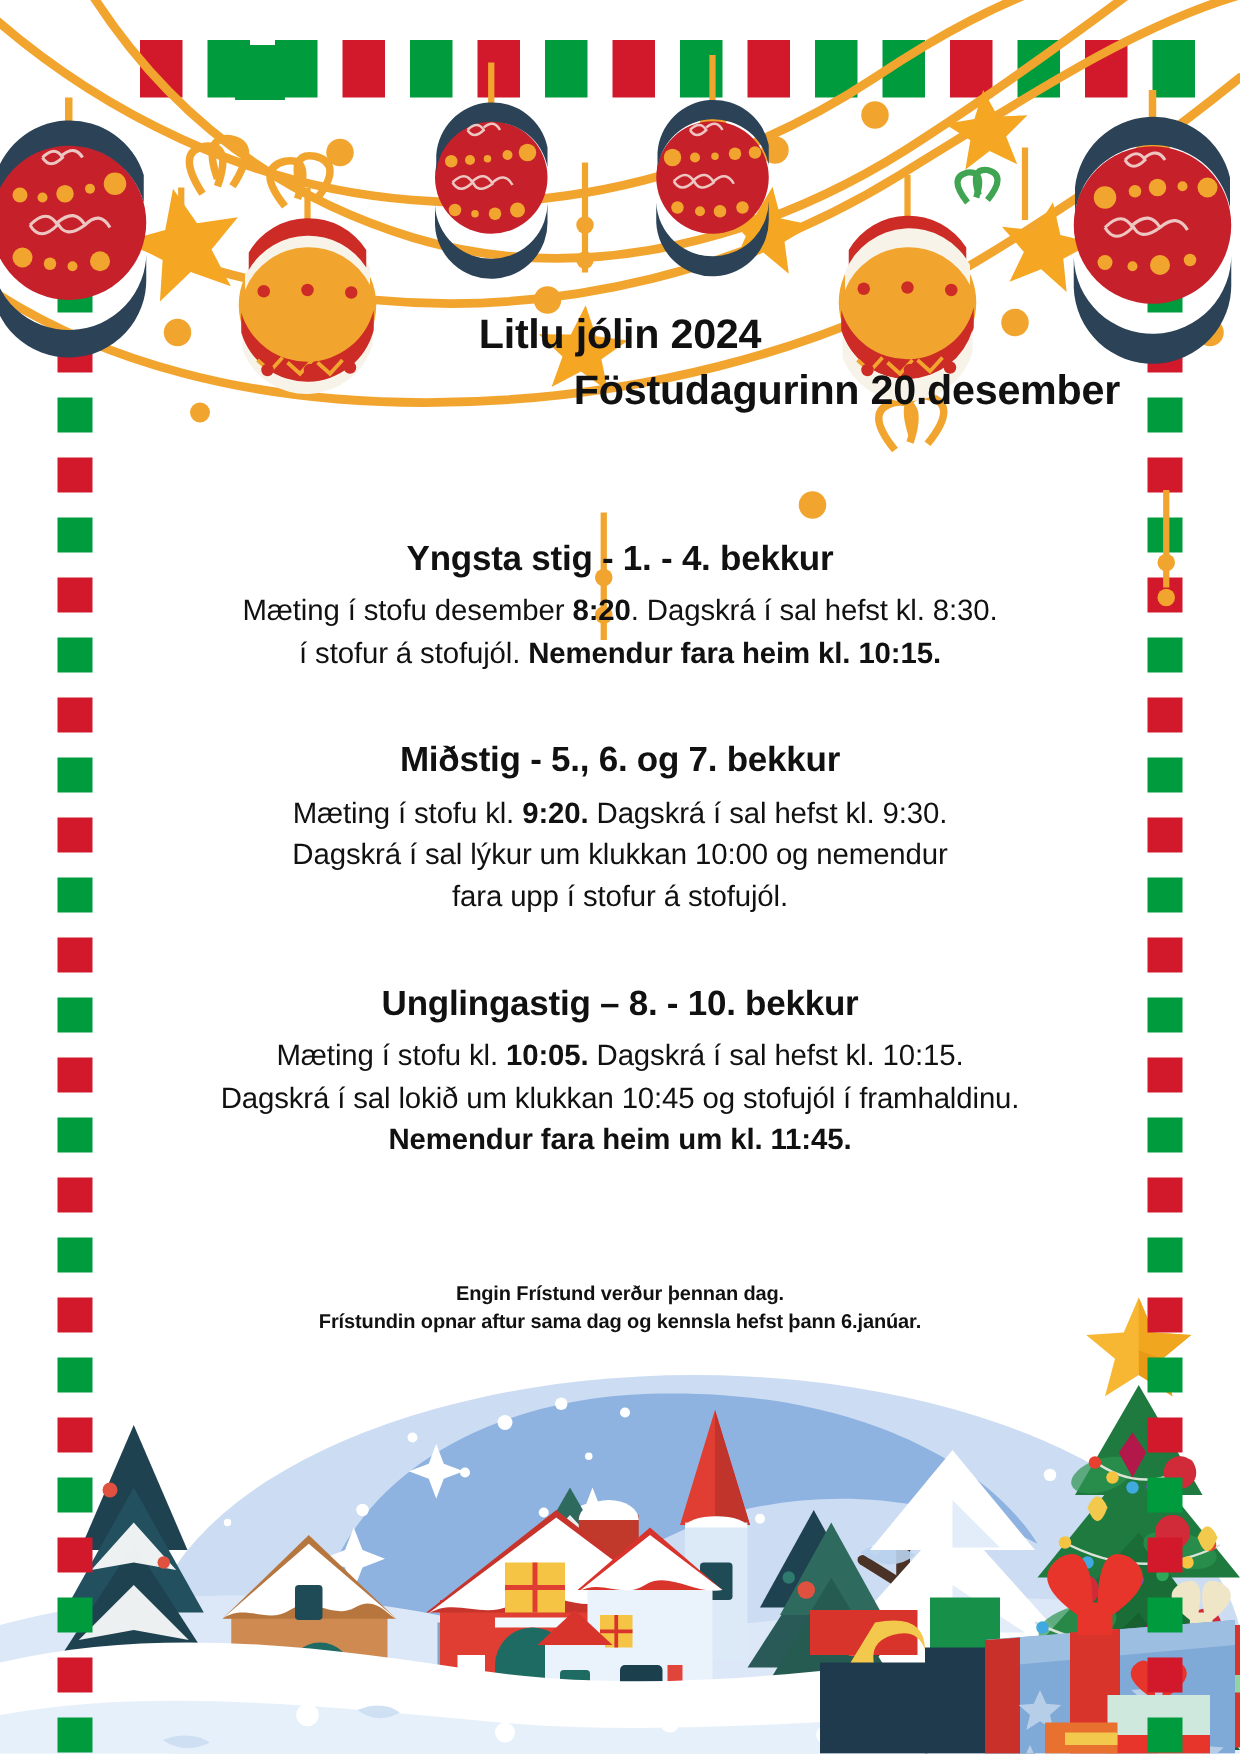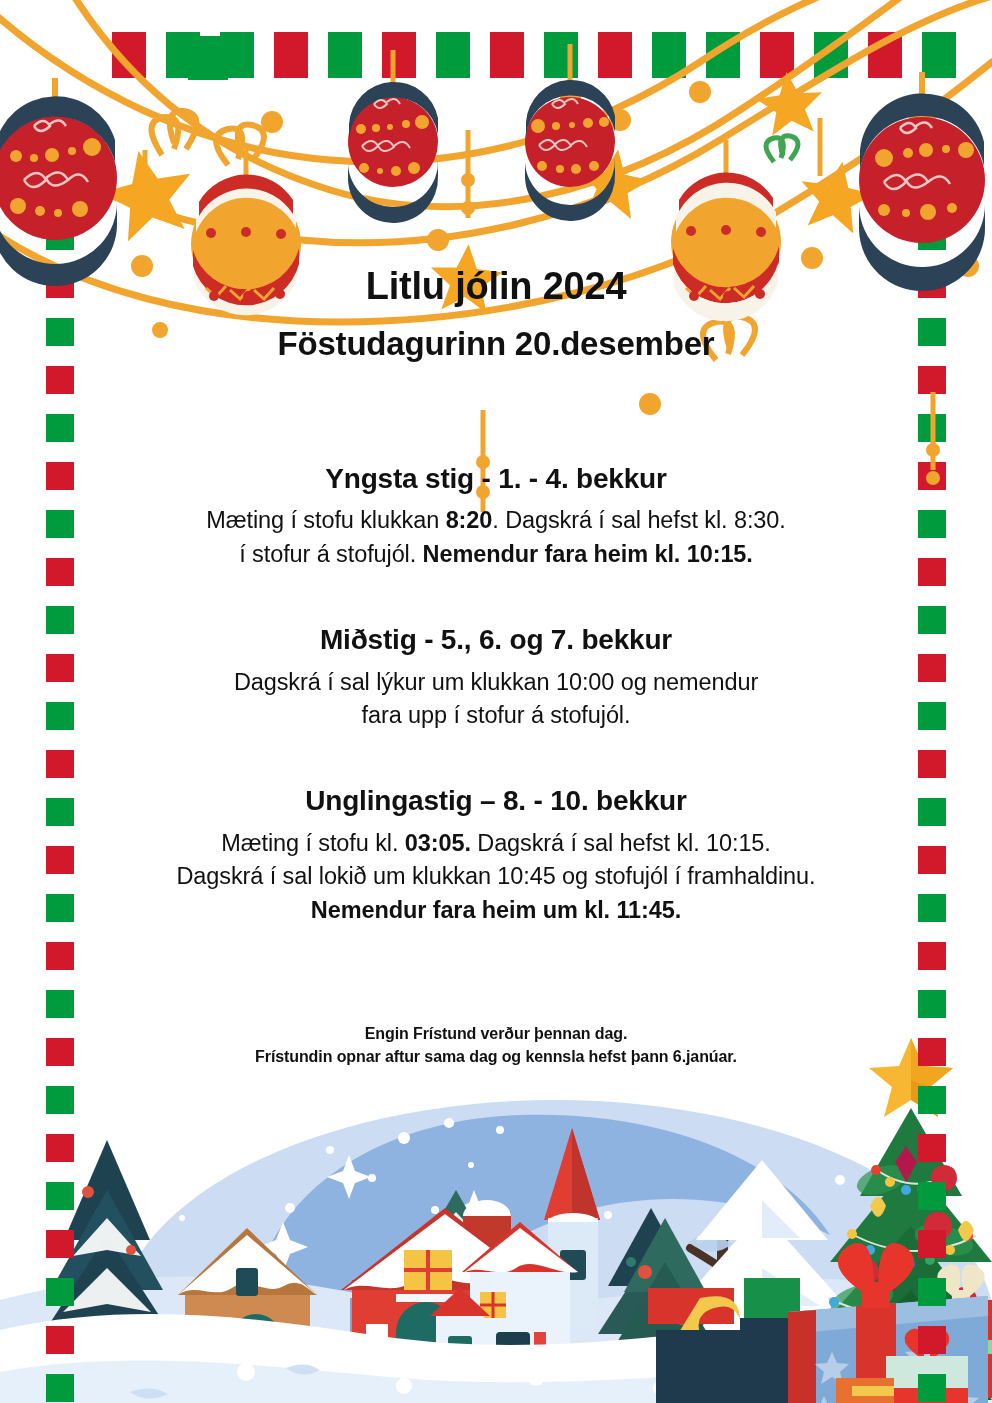--- a/index.html
+++ b/index.html
@@ -25,32 +25,33 @@
     position:absolute;
     left:96px;
     top:248px;
     width:800px;
     text-align:center;
     color:#111111;
     z-index:30;
   }
 
   .title{
-    font-size:38px;
+    font-size:33px;
     font-weight:bold;
     letter-spacing:-0.2px;
     line-height:1.18;
-    margin:16px;
+    margin:0;
   }
   .subtitle{
     font-size:33px;
     font-weight:bold;
     letter-spacing:-0.2px;
     line-height:1.18;
     margin:6px 0 0 0;
+    text-align:right;
   }
 
   .section{margin-top:52px;}
   .section.first{margin-top:98px;}
   .section h2{
     font-size:28px;
     font-weight:bold;
     margin:0 0 9px 0;
     letter-spacing:-0.2px;
     line-height:1.2;
@@ -689,35 +690,36 @@
   </div>
 
   <div id="content">
     <h1 class="title">Litlu jólin 2024</h1>
     <h2 class="subtitle">Föstudagurinn 20.desember</h2>
 
     <div id="sections">
         <div class="section first">
           <h2>Yngsta stig - 1. - 4. bekkur</h2>
           <p>
-            <span class="line"><span>Mæting í stofu klukkan </span><b>8:20</b><span>. Dagskrá í sal hefst kl. 8:30.</span></span>
+            <span class="line"><span>Mæting í stofu desember </span><b>8:20</b><span>. Dagskrá í sal hefst kl. 8:30.</span></span>
             <span class="line"><span>í stofur á stofujól. </span><b>Nemendur fara heim kl. 10:15.</b></span>
           </p>
         </div>
         <div class="section">
           <h2>Miðstig - 5., 6. og 7. bekkur</h2>
           <p>
+            <span class="line"><span>Mæting í stofu kl. </span><b>9:20.</b><span> Dagskrá í sal hefst kl. 9:30.</span></span>
             <span class="line"><span>Dagskrá í sal lýkur um klukkan 10:00 og nemendur</span></span>
             <span class="line"><span>fara upp í stofur á stofujól.</span></span>
           </p>
         </div>
         <div class="section">
           <h2>Unglingastig – 8. - 10. bekkur</h2>
           <p>
-            <span class="line"><span>Mæting í stofu kl. </span><b>03:05.</b><span> Dagskrá í sal hefst kl. 10:15.</span></span>
+            <span class="line"><span>Mæting í stofu kl. </span><b>10:05.</b><span> Dagskrá í sal hefst kl. 10:15.</span></span>
             <span class="line"><span>Dagskrá í sal lokið um klukkan 10:45 og stofujól í framhaldinu.</span></span>
             <span class="line"><b>Nemendur fara heim um kl.  11:45.</b></span>
           </p>
         </div>
       </div>
 
     <div class="footer" id="footer">
         <span class="line">Engin Frístund verður þennan dag.</span>
         <span class="line">Frístundin opnar aftur sama dag og kennsla hefst þann 6.janúar.</span>
       </div>

